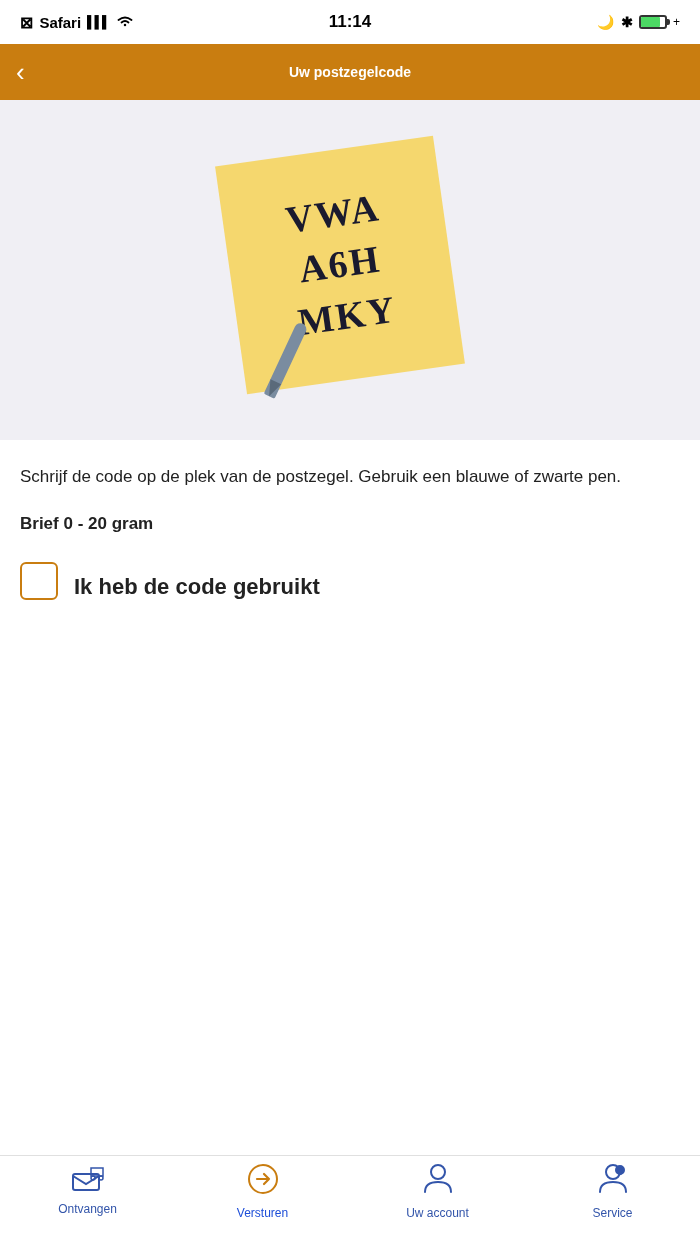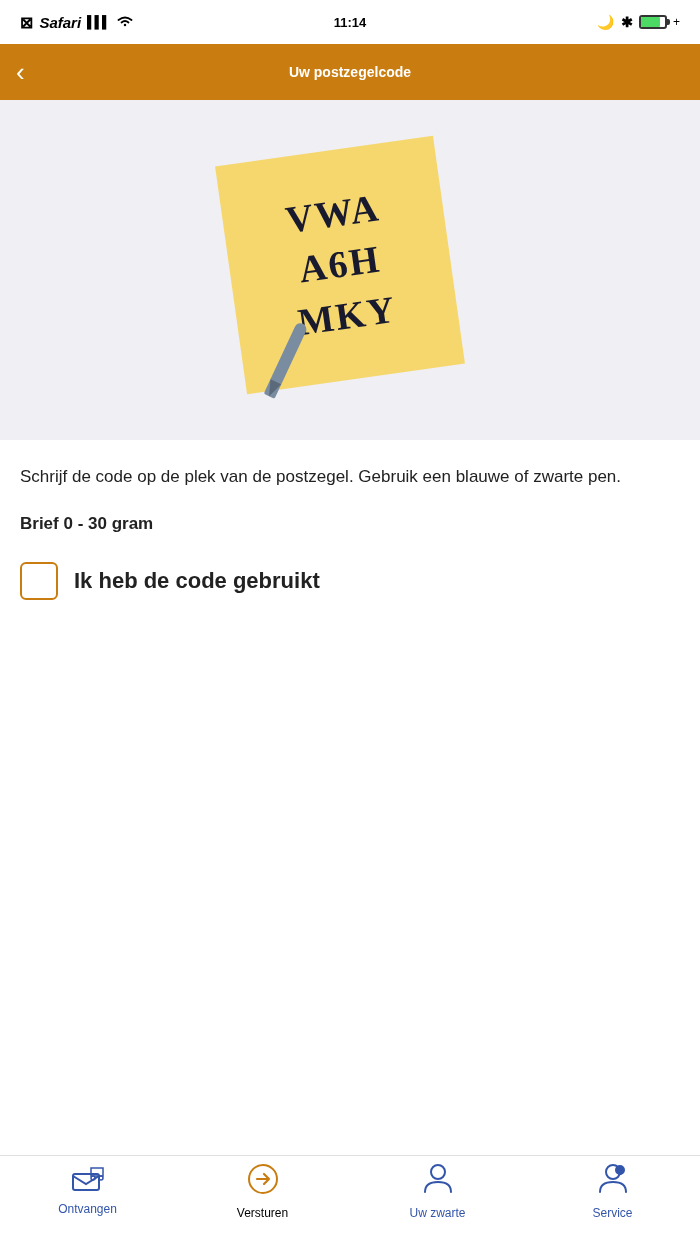--- a/index.html
+++ b/index.html
@@ -192,21 +192,21 @@
       margin-bottom: 4px;
     }
     .stamp-validity {
       font-size: 14px;
       color: #555;
     }
 
     
     .checkbox-row {
       display: flex;
-      align-items: center;
+      align-items: flex-end;
       gap: 16px;
       margin-top: 8px;
       cursor: pointer;
     }
     .checkbox-box {
       width: 38px;
       height: 38px;
       border: 2.5px solid #C97D10;
       border-radius: 6px;
       background: #fff;
@@ -254,31 +254,31 @@
       fill: none;
       stroke-width: 2.5;
     }
   </style>
 </head>
 <body>
 
 <div class="status-bar">
   <div class="status-bar-left">
     <span style="font-size:16px;">⊠</span>
-    <span style="font-size:15px;font-weight:600;font-style:italic;">Safari</span>
+    <span style="font-size:15px;font-weight:600;">Safari</span>
     <span style="font-size:12px; letter-spacing:-1px;">▌▌▌</span>
     <span>
       <svg width="18" height="14" viewBox="0 0 18 14" fill="none">
         <path d="M9 11 L9 11" stroke="#000" stroke-width="2.5" stroke-linecap="round"></path>
         <path d="M5.5 8.5 Q9 5.5 12.5 8.5" stroke="#000" stroke-width="1.8" fill="none" stroke-linecap="round"></path>
         <path d="M2.5 6 Q9 1 15.5 6" stroke="#000" stroke-width="1.8" fill="none" stroke-linecap="round"></path>
       </svg>
     </span>
   </div>
-  <div class="status-bar-center" style="font-size:13px;font-weight:600;position:absolute;left:50%;transform:translateX(-50%);">11:14</div>
+  <div class="status-bar-center" style="font-size:17px;font-weight:600;position:absolute;left:50%;transform:translateX(-50%);">11:14</div>
   <div class="status-bar-right">
     <span style="font-size:14px;">🌙</span>
     <span style="font-size:14px;font-weight:700;">✱</span>
     <div class="battery-icon">
       <div class="battery-fill"></div>
     </div>
     <span style="font-size:12px;">+</span>
   </div>
 </div>
 
@@ -301,21 +301,21 @@
       <div class="pen-shape">
         <div class="pen-tip"></div>
       </div>
     </div>
   </div>
 
   <div class="content-section">
     <p class="description-text">Schrijf de code op de plek van de postzegel. Gebruik een blauwe of zwarte pen.</p>
 
     <div class="stamp-info">
-      <div class="stamp-type">Brief 0 - 30 gram</div>
+      <div class="stamp-type">Brief 0 - 20 gram</div>
     </div>
 
     <div class="checkbox-row">
       <div class="checkbox-box"></div>
       <span class="checkbox-label">Ik heb de code gebruikt</span>
     </div>
   </div>
 </div>
 
 <div class="bottom-nav">
@@ -334,31 +334,31 @@
     <span class="nav-item-label">Ontvangen</span>
   </div>
 
   <div class="bottom-nav-item active">
     <div class="nav-icon-filled">
       <svg width="34" height="34" viewBox="0 0 34 34">
         <circle cx="17" cy="17" r="14" stroke="#C97D10" stroke-width="2" fill="none"></circle>
         <path d="M11 17 L23 17 M18 12 L23 17 L18 22" stroke="#C97D10" stroke-width="2.2" stroke-linecap="round" stroke-linejoin="round" fill="none"></path>
       </svg>
     </div>
-    <span class="nav-item-label" style="color:#000000;">Versturen</span>
+    <span class="nav-item-label" style="color:#1d4ed8;">Versturen</span>
   </div>
 
   <div class="bottom-nav-item">
     <div class="nav-icon">
       <svg width="30" height="34" viewBox="0 0 30 34">
         <circle cx="15" cy="10" r="7" stroke="#3355aa" stroke-width="2" fill="none"></circle>
         <path d="M2 30 Q2 20 15 20 Q28 20 28 30" stroke="#3355aa" stroke-width="2" fill="none" stroke-linecap="round"></path>
       </svg>
     </div>
-    <span class="nav-item-label">Uw zwarte</span>
+    <span class="nav-item-label">Uw account</span>
   </div>
 
   <div class="bottom-nav-item">
     <div class="nav-icon">
       <svg width="30" height="34" viewBox="0 0 30 34">
         <circle cx="15" cy="10" r="7" stroke="#3355aa" stroke-width="2" fill="none"></circle>
         <path d="M2 30 Q2 20 15 20 Q28 20 28 30" stroke="#3355aa" stroke-width="2" fill="none" stroke-linecap="round"></path>
         <circle cx="22" cy="8" r="4" fill="#3355aa"></circle>
         <text x="22" y="11.5" text-anchor="middle" fill="white" font-size="7" font-weight="bold">i</text>
       </svg>

